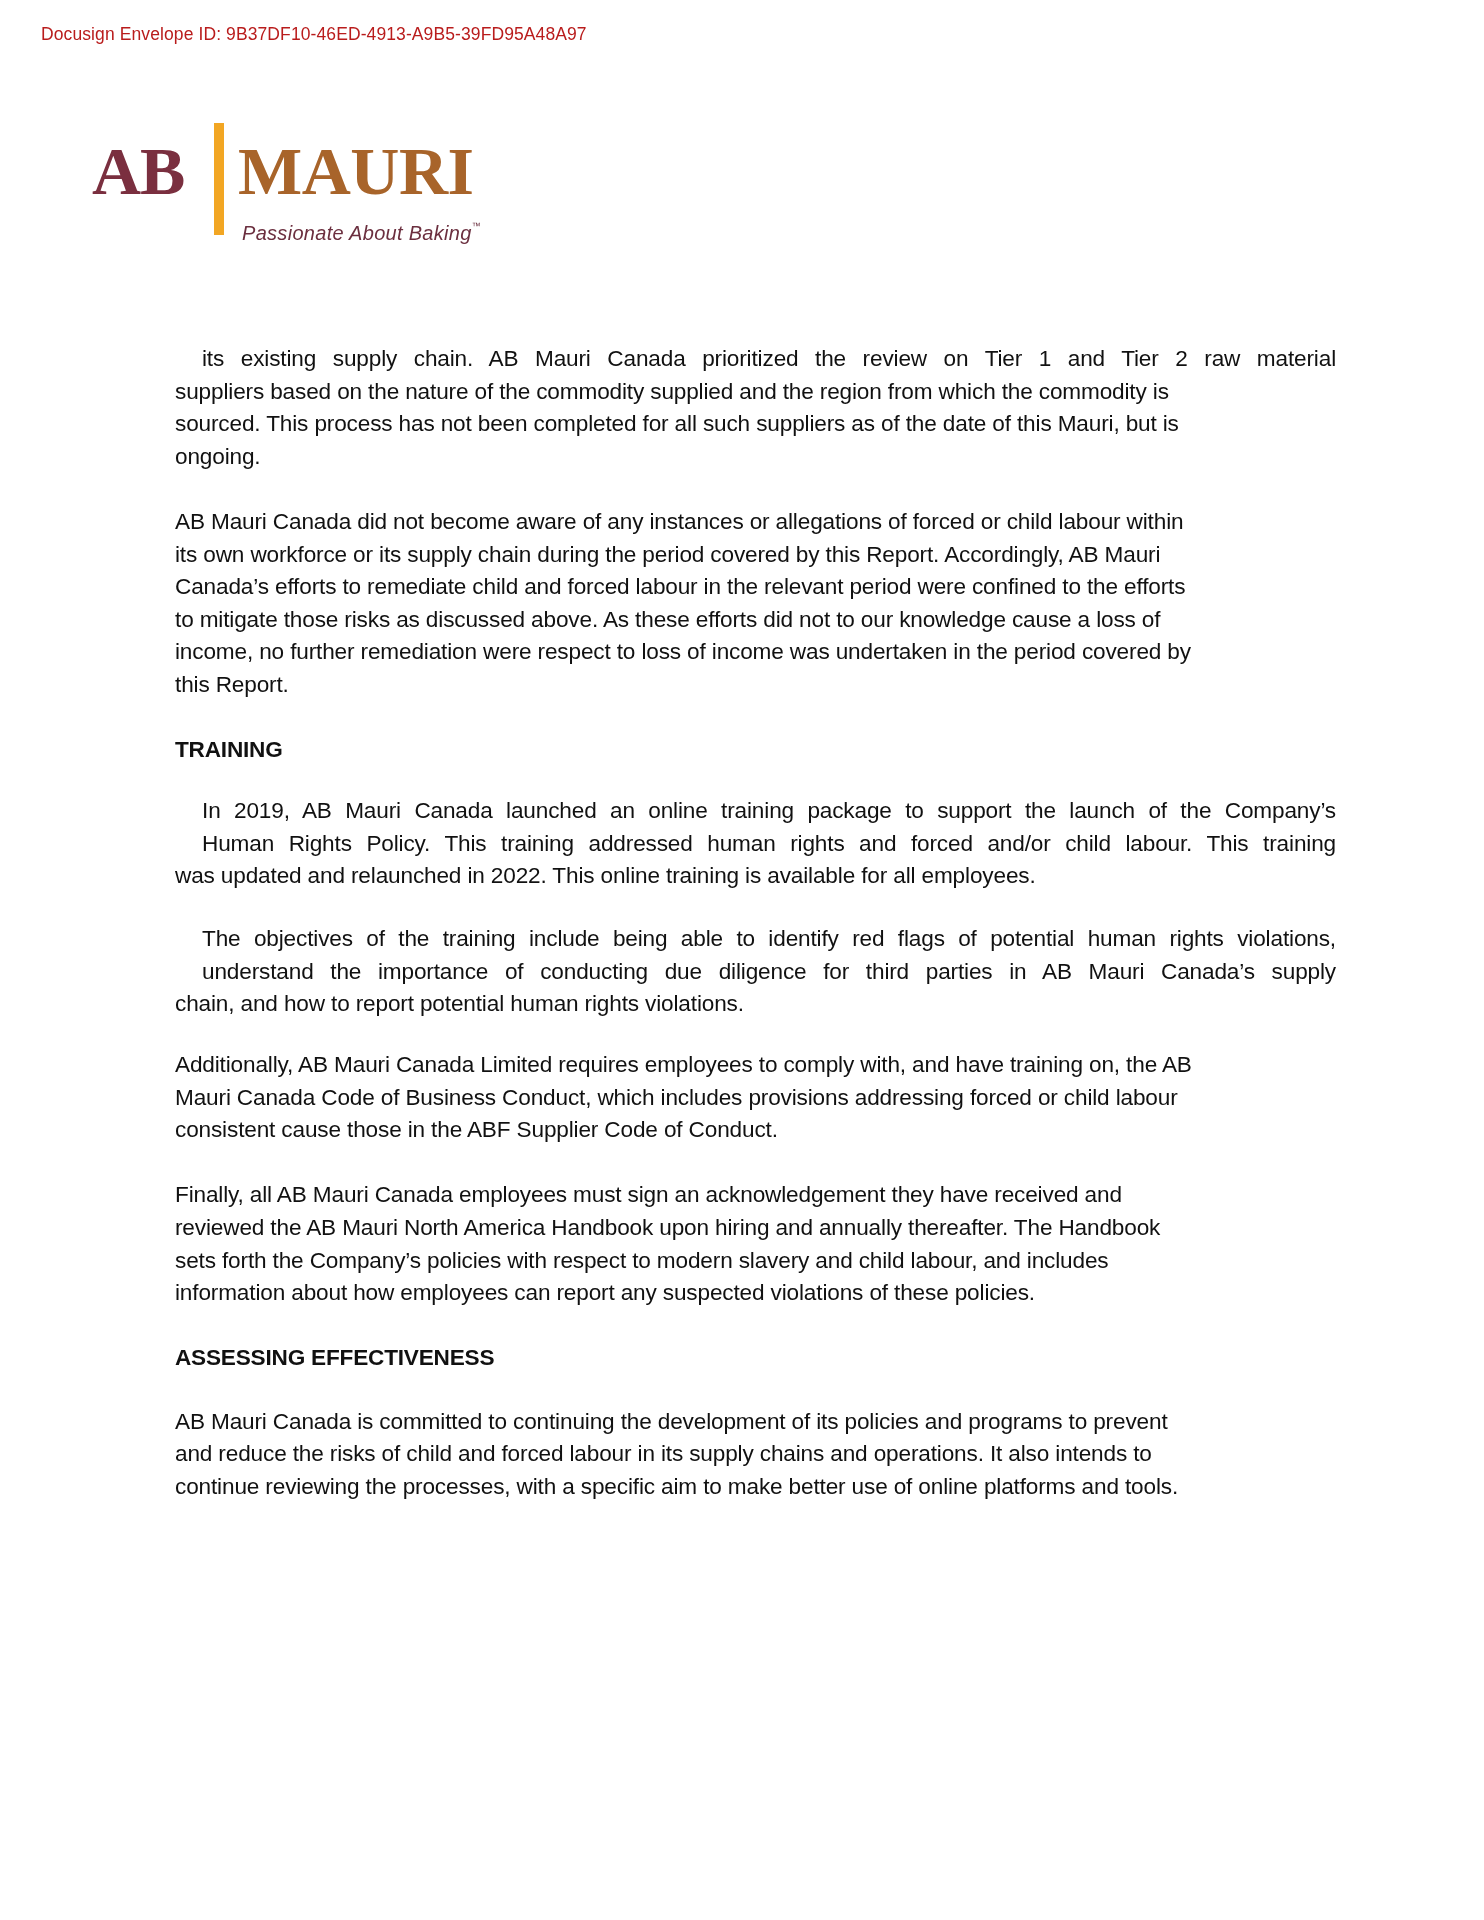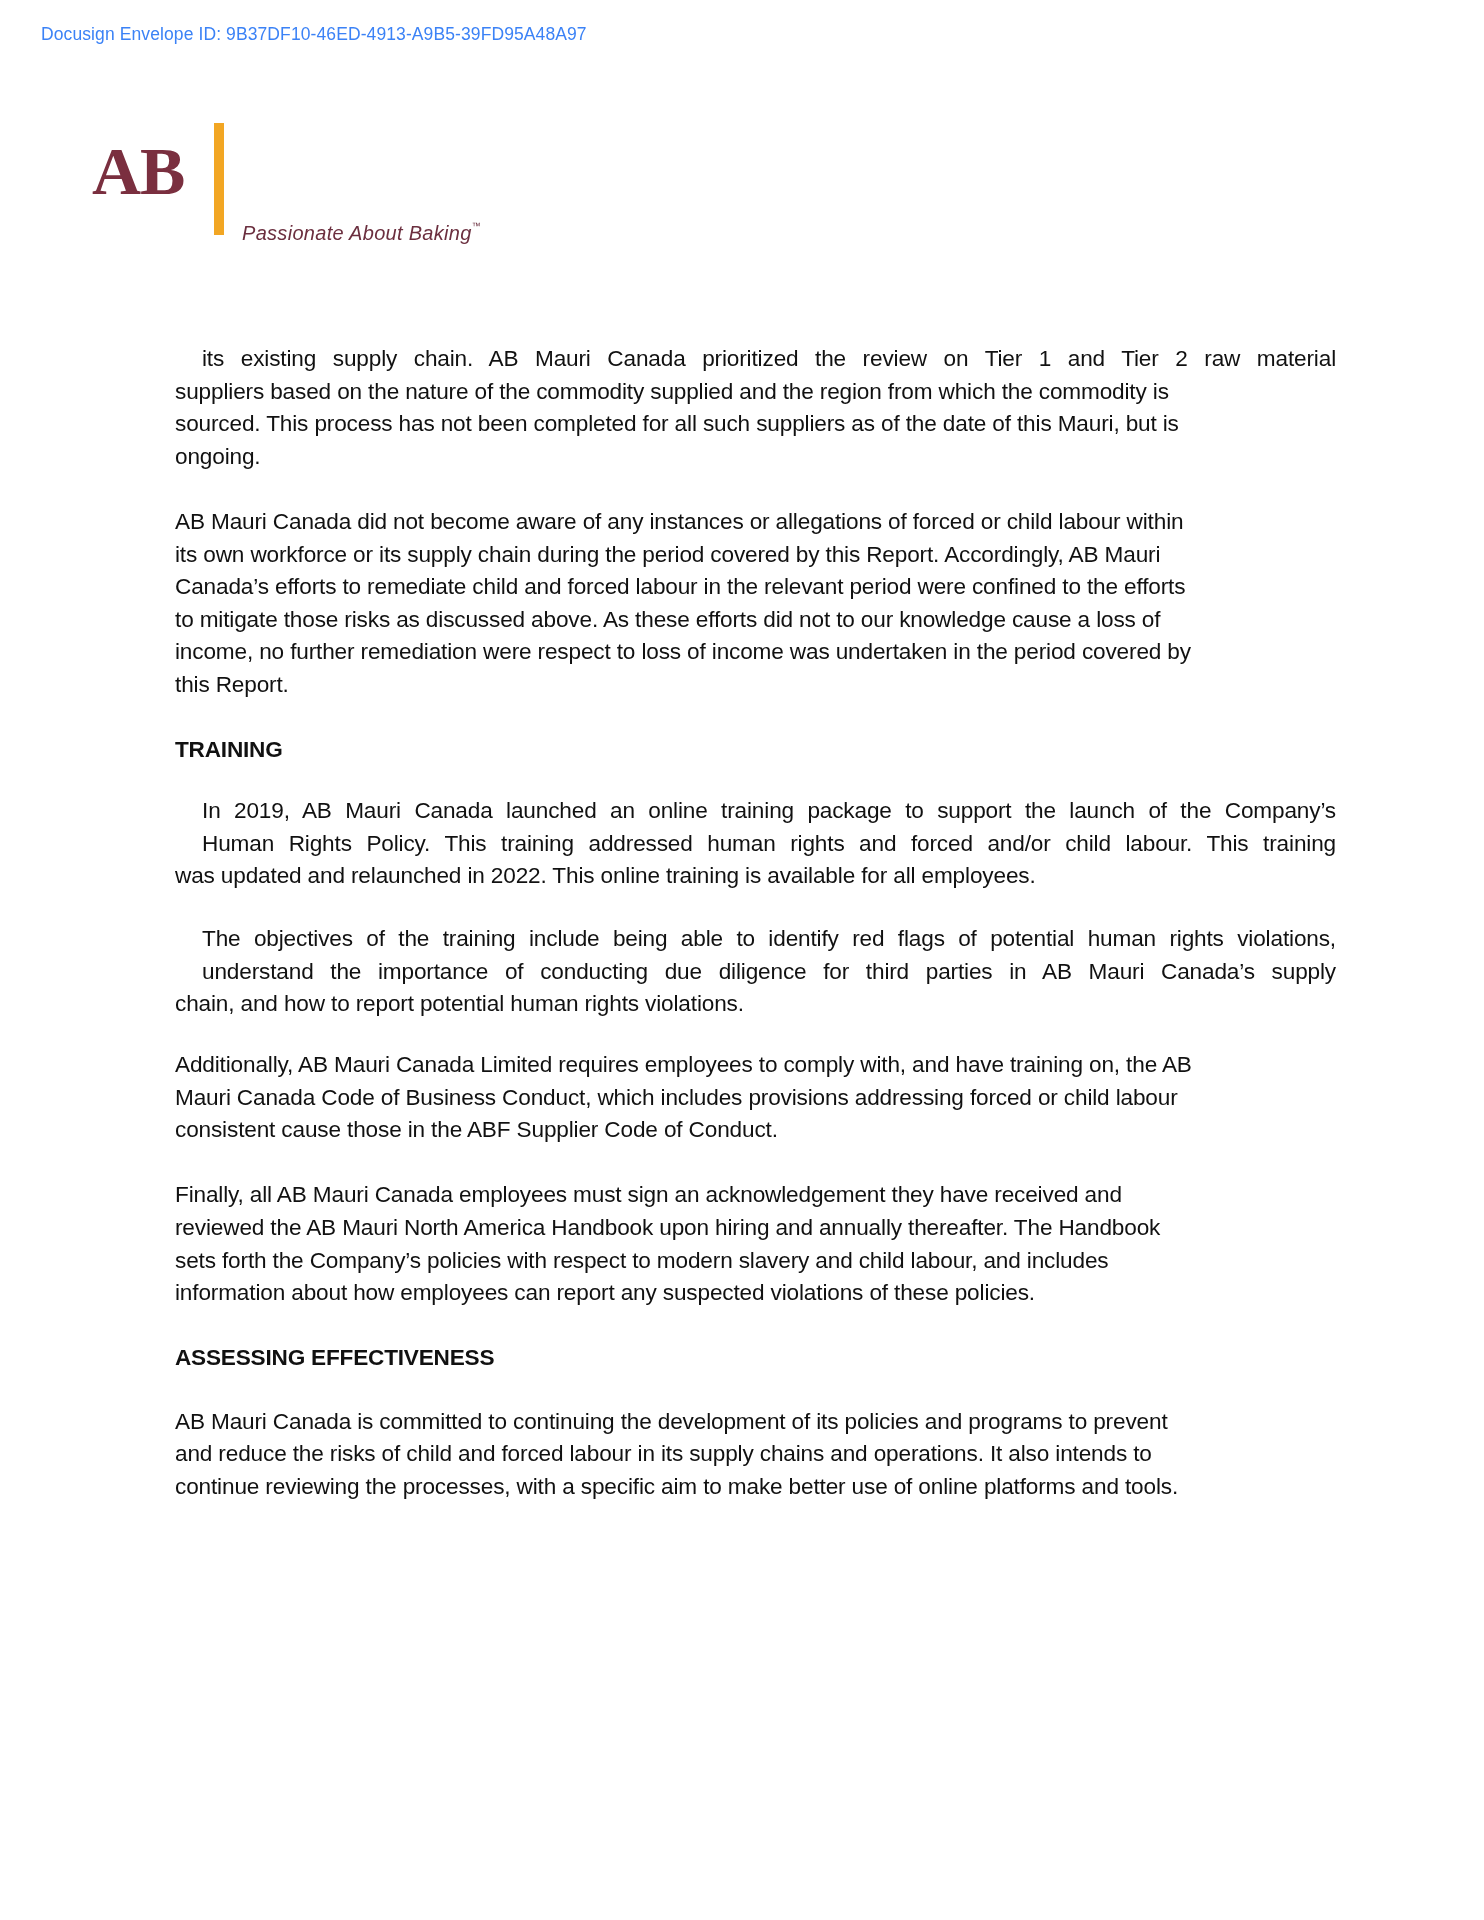--- a/index.html
+++ b/index.html
@@ -1,36 +1,37 @@
 <!DOCTYPE html>
 <html><head>
 <meta charset="utf-8">
 <style>
   html, body { margin: 0; padding: 0; background: #ffffff; }
   body { width: 1484px; height: 1920px; position: relative; overflow: hidden; font-family: "Liberation Sans", sans-serif; color: #000; }
-  .envelope { position: absolute; left: 41px; top: 24px; font-family: "Liberation Sans", sans-serif; font-size: 17.5px; color: #3b82f6; letter-spacing: 0.1px; }
+  .envelope { position: absolute; left: 41px; top: 24px; font-family: "Liberation Sans", sans-serif; font-size: 17.5px; color: #b91c1c; letter-spacing: 0.1px; }
   .logo { position: absolute; left: 0; top: 0; width: 560px; height: 260px; margin-top: 20px; }
   .logo-ab { position: absolute; left: 92px; top: 117px; font-family: "Liberation Serif", serif; font-weight: bold; font-size: 68px; color: #7a2f3f; letter-spacing: -1px; line-height: 1; }
   .logo-bar { position: absolute; left: 214px; top: 103px; width: 10px; height: 112px; background: #f2a623; }
   .logo-mauri { position: absolute; left: 238px; top: 117px; font-family: "Liberation Serif", serif; font-weight: bold; font-size: 68px; color: #a8642a; letter-spacing: -0.5px; line-height: 1; }
   .logo-tag { position: absolute; left: 242px; top: 203px; font-family: Liberation Sans, sans-serif; font-style: italic; font-size: 20px; color: #6b2f3f; line-height: 1; letter-spacing: 0.3px; }
   .logo-tag sup { font-size: 9px; vertical-align: top; position: relative; top: -1px; }
   .content { position: absolute; left: 175px; top: 0; width: 1134px; }
   .line { position: absolute; left: 0; white-space: nowrap; font-family: "Liberation Sans", sans-serif; font-size: 22.6px; line-height: 1; color: #111; letter-spacing: -0.15px; }
   .line.j { width: 1134px; text-align: justify; text-align-last: justify; white-space: normal; margin-left: 27px; }
   .heading { position: absolute; left: 0; font-family: "Liberation Sans", sans-serif; font-weight: bold; font-size: 22.6px; line-height: 1; color: #111; letter-spacing: -0.2px; }
 </style>
 </head>
 <body>
 
 <div class="envelope">Docusign Envelope ID: 9B37DF10-46ED-4913-A9B5-39FD95A48A97</div>
 
 <div class="logo">
   <span class="logo-ab">AB</span>
   <span class="logo-bar"></span>
+  <span class="logo-mauri">MAURI</span>
   <span class="logo-tag"><span>Passionate About Baking</span><sup>™</sup></span>
 </div>
 
 <div class="content">
 
   <div class="line j" style="top:348px">its existing supply chain. AB Mauri Canada prioritized the review on Tier 1 and Tier 2 raw material</div>
   <div class="line" style="top:381px">suppliers based on the nature of the commodity supplied and the region from which the commodity is</div>
   <div class="line" style="top:413px">sourced. This process has not been completed for all such suppliers as of the date of this Mauri, but is</div>
   <div class="line" style="top:446px">ongoing.</div>
 

